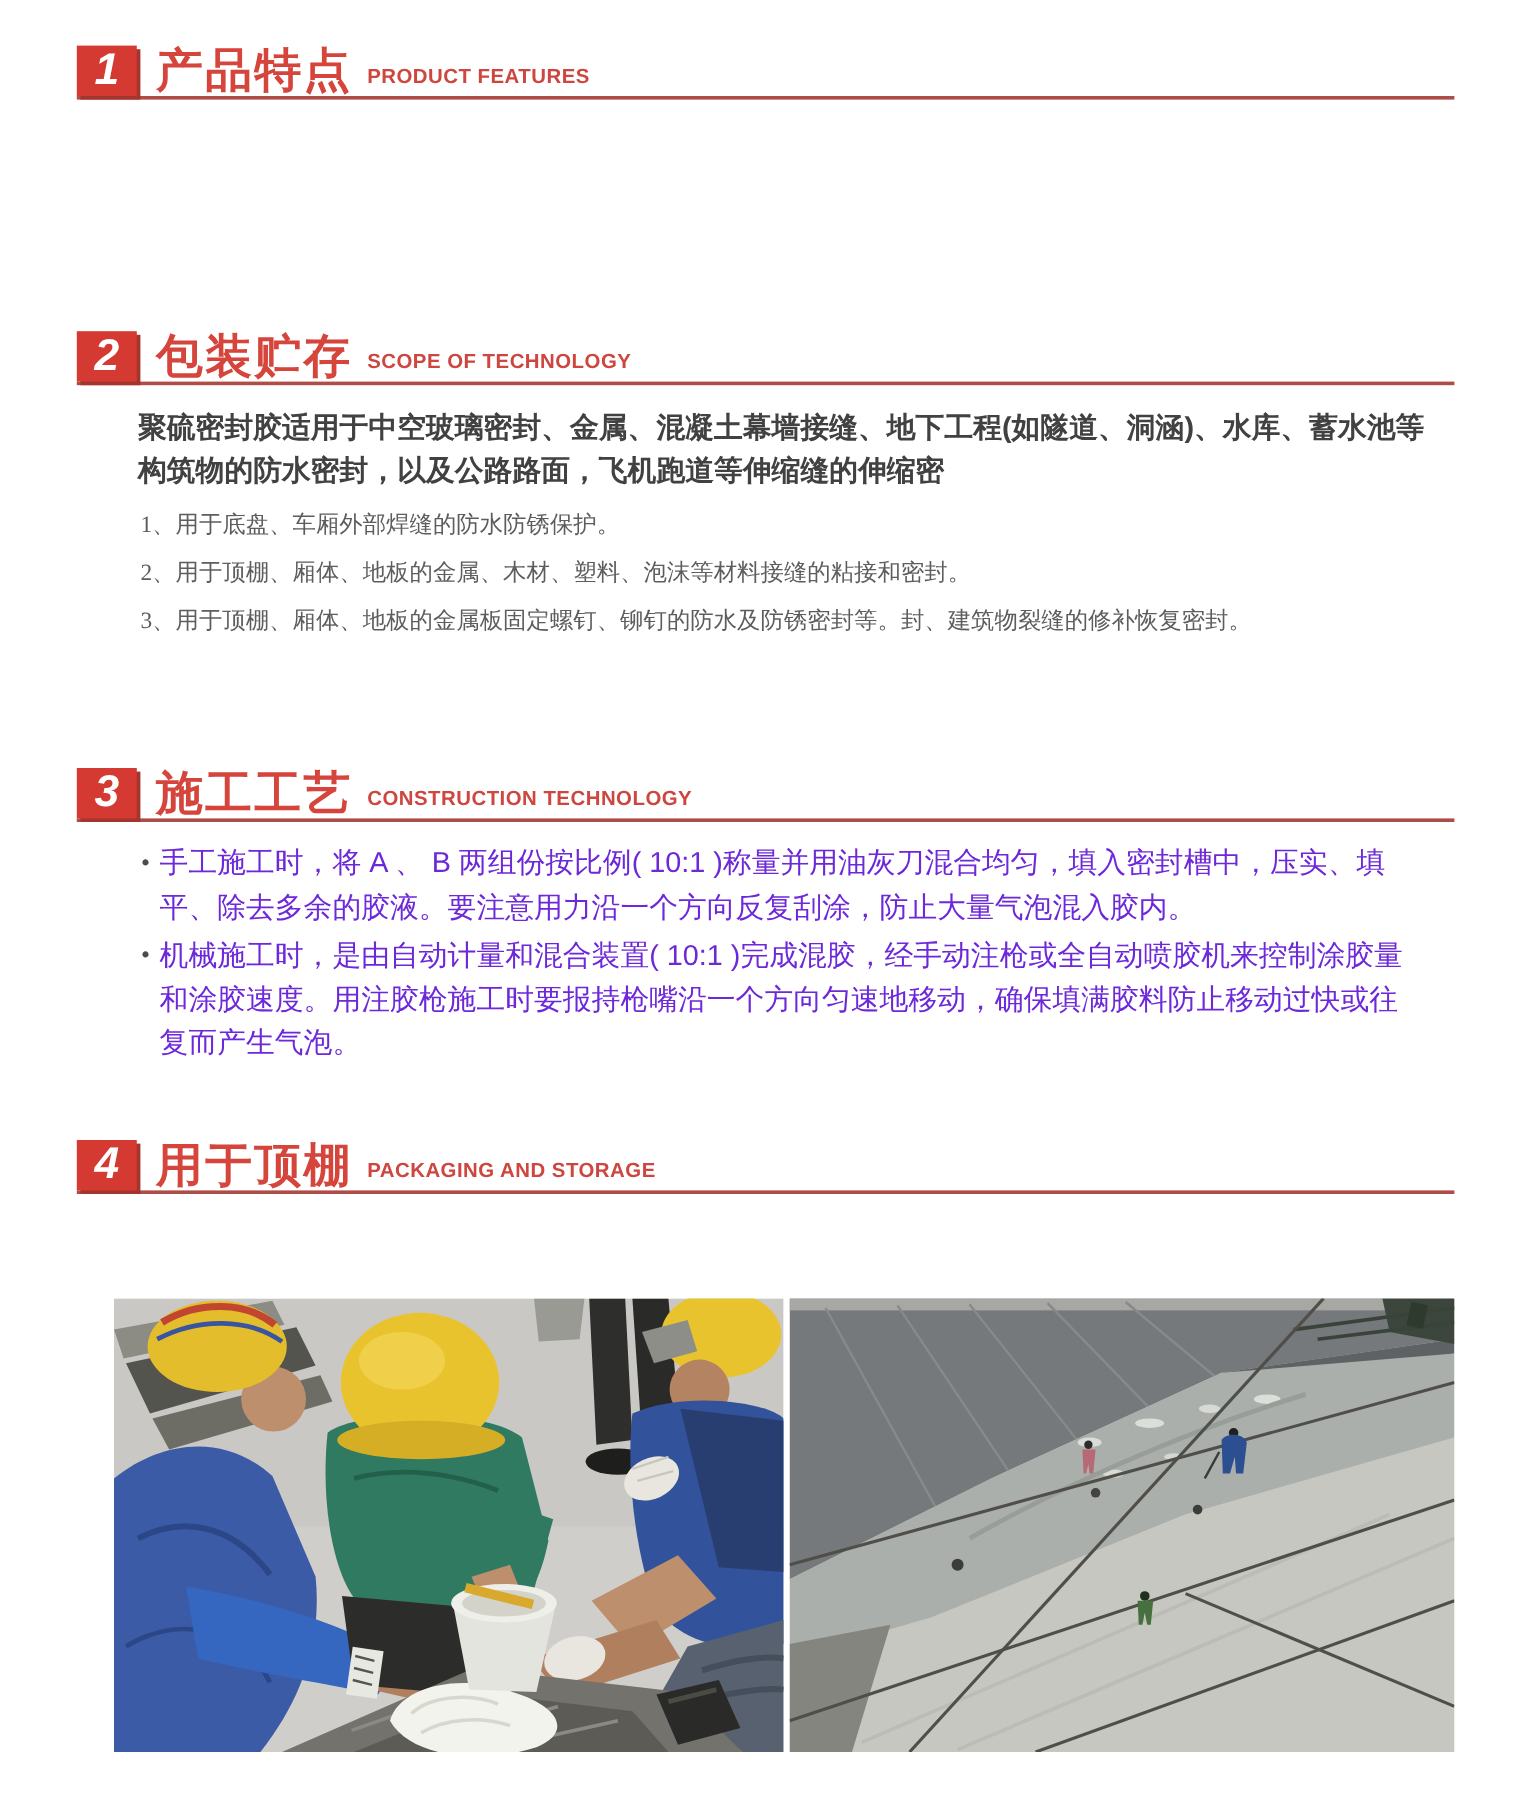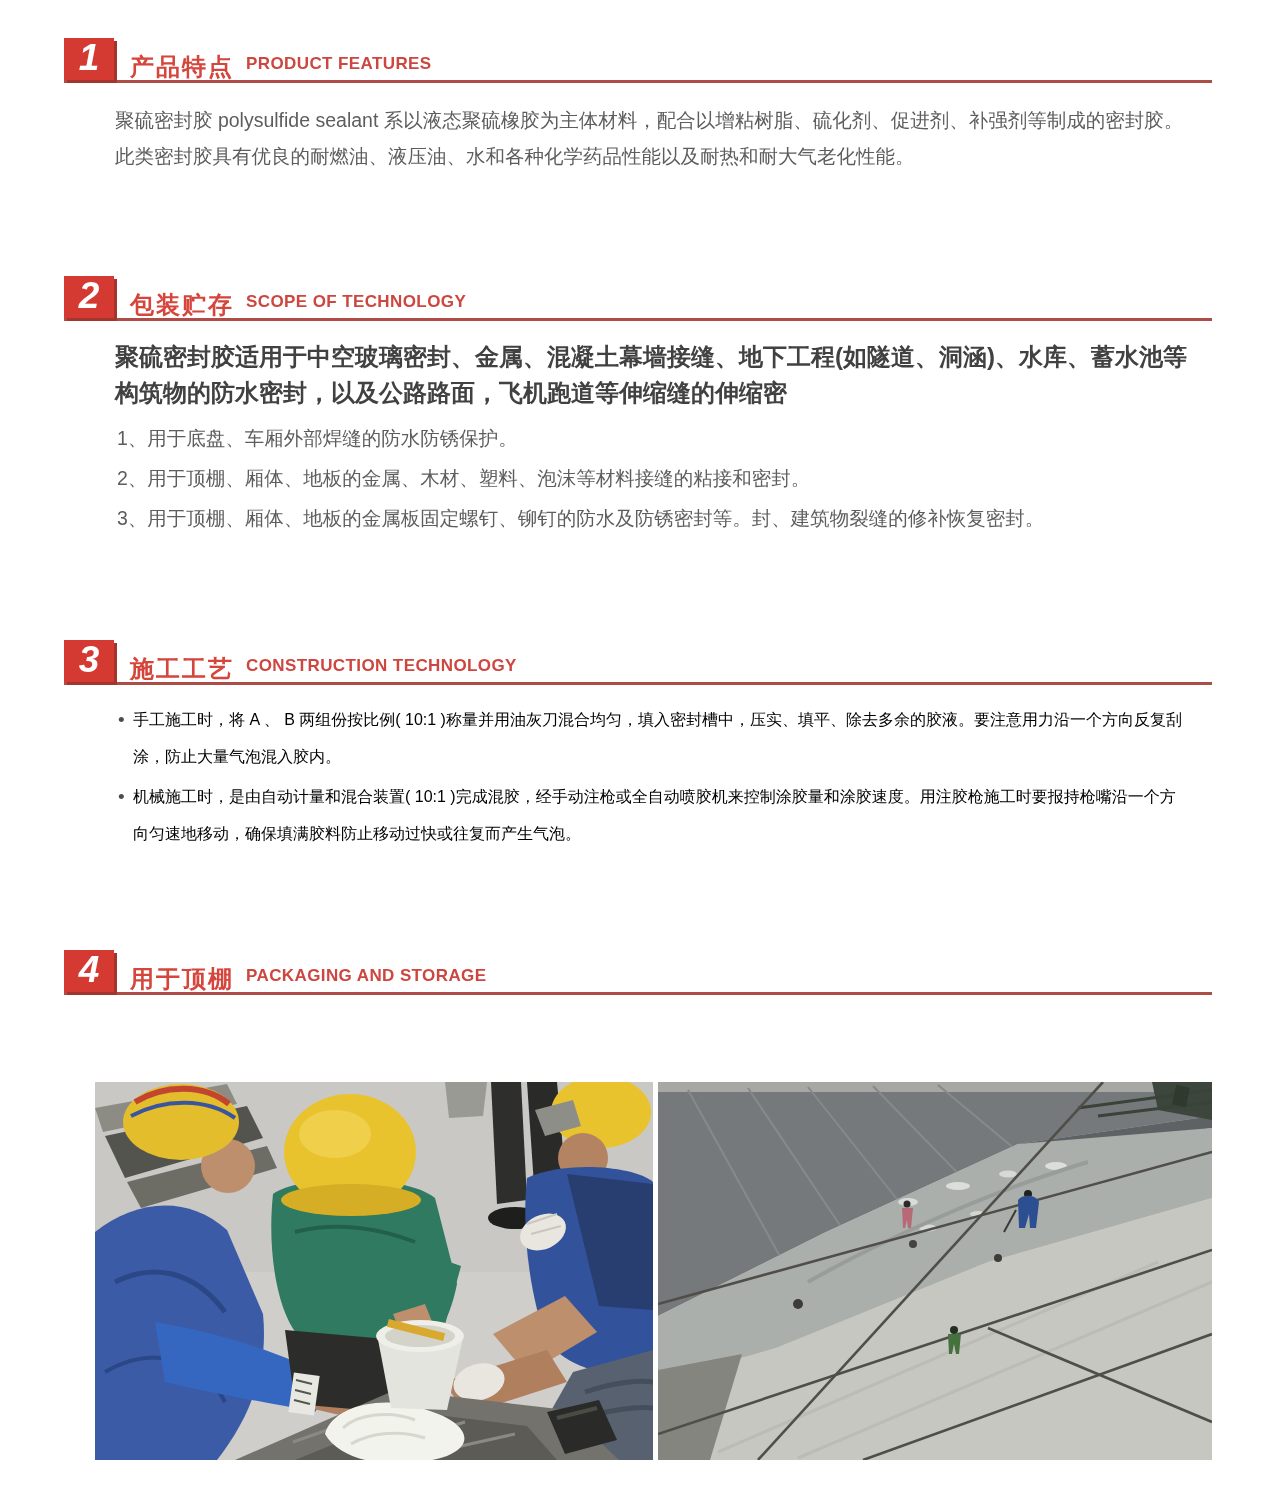--- a/index.html
+++ b/index.html
@@ -6,51 +6,50 @@
   body{font-family:"Liberation Sans","DejaVu Sans",sans-serif;}
   .page{position:relative;width:1280px;height:1507px;background:#fff;overflow:hidden;}
 
   .section{position:absolute;left:64px;width:1148px;}
   .sec1{top:38px;} .sec2{top:276px;} .sec3{top:640px;} .sec4{top:950px;}
 
   .sec-head{display:flex;align-items:flex-end;border-bottom:3px solid #ae4c48;}
   .num-box{width:50px;height:42px;background:#d43a31;color:#ffffff;
     font-size:37px;font-weight:bold;font-style:italic;line-height:40px;
     text-align:center;box-shadow:3px 3px 0 #a3352e;flex:0 0 auto;}
-  .title-zh{font-size:24px;font-weight:800;color:#d5453c;margin-left:16px;
+  .title-zh{font-size:39px;font-weight:800;color:#d5453c;margin-left:16px;
     line-height:1;padding-bottom:1px;letter-spacing:2px;white-space:nowrap;}
   .title-en{font-size:17px;font-weight:700;color:#cd463f;margin-left:12px;
     padding-bottom:6px;letter-spacing:0.4px;white-space:nowrap;}
 
   .para{font-size:19.5px;color:#5d5d5d;line-height:36px;
     margin:19px 25px 0 51px;}
   .lead{font-weight:700;color:#414141;font-size:24px;margin-top:18px;}
   .num-list{margin:9px 25px 0 53px;}
-  .num-item{font-size:19.5px;color:#5d5d5d;line-height:36px;margin-top:4px;}
+  .num-item{font-size:19.5px;color:#5d5d5d;line-height:36px;margin-top:4px;font-family:Liberation Serif, serif;}
   .bullets{margin:17px 25px 0 54px;}
   .bullet-row{display:flex;margin-top:4px;}
   .bullet-dot{width:15px;flex:0 0 auto;font-size:19px;color:#4c4c4c;
     line-height:36px;}
-  .bullet-text{font-size:16px;color:#000000;line-height:36.5px;}
+  .bullet-text{font-size:24px;color:#6d28d9;line-height:36.5px;}
 
   .photos{position:absolute;left:95px;top:1082px;display:flex;gap:5px;}
   .photo{display:block;flex:0 0 auto;}
 </style>
 </head>
 <body>
 
 <div class="page">
 
   <div class="section sec1">
     <div class="sec-head">
       <div class="num-box">1</div>
       <div class="title-zh">产品特点</div>
       <div class="title-en">PRODUCT FEATURES</div>
     </div>
-    <div class="para">聚硫密封胶 polysulfide sealant 系以液态聚硫橡胶为主体材料，配合以增粘树脂、硫化剂、促进剂、补强剂等制成的密封胶。此类密封胶具有优良的耐燃油、液压油、水和各种化学药品性能以及耐热和耐大气老化性能。</div>
   </div>
 
   <div class="section sec2">
     <div class="sec-head">
       <div class="num-box">2</div>
       <div class="title-zh">包装贮存</div>
       <div class="title-en">SCOPE OF TECHNOLOGY</div>
     </div>
     <div class="para lead">聚硫密封胶适用于中空玻璃密封、金属、混凝土幕墙接缝、地下工程(如隧道、洞涵)、水库、蓄水池等构筑物的防水密封，以及公路路面，飞机跑道等伸缩缝的伸缩密</div>
     <div class="num-list">

